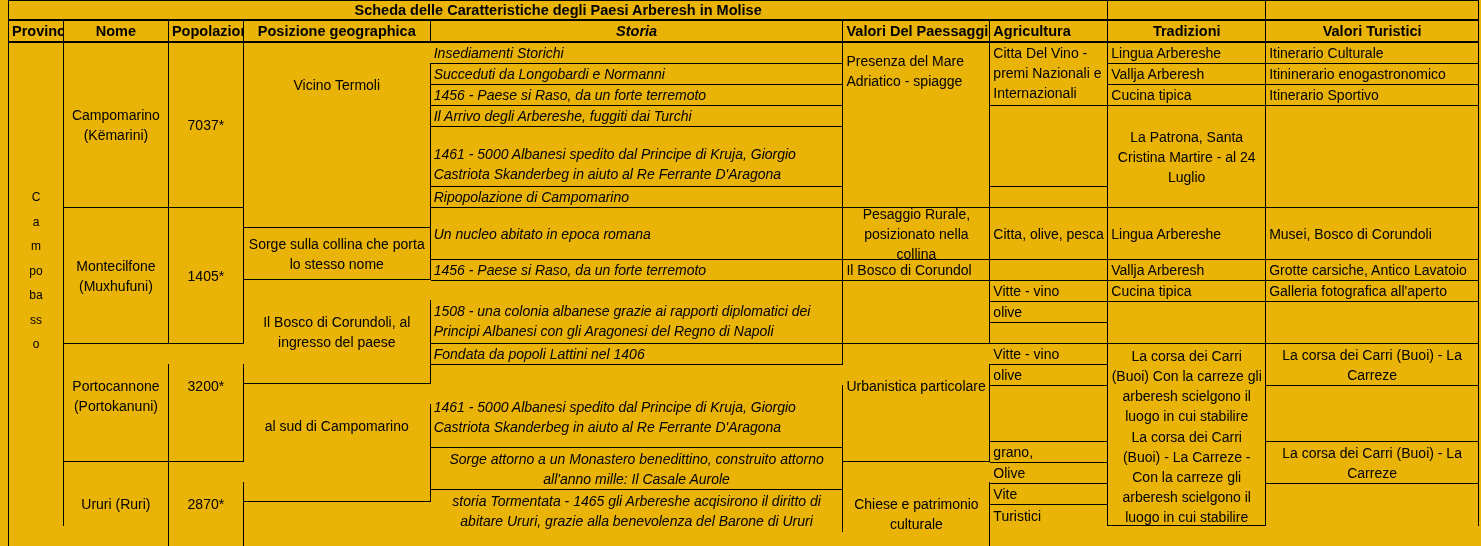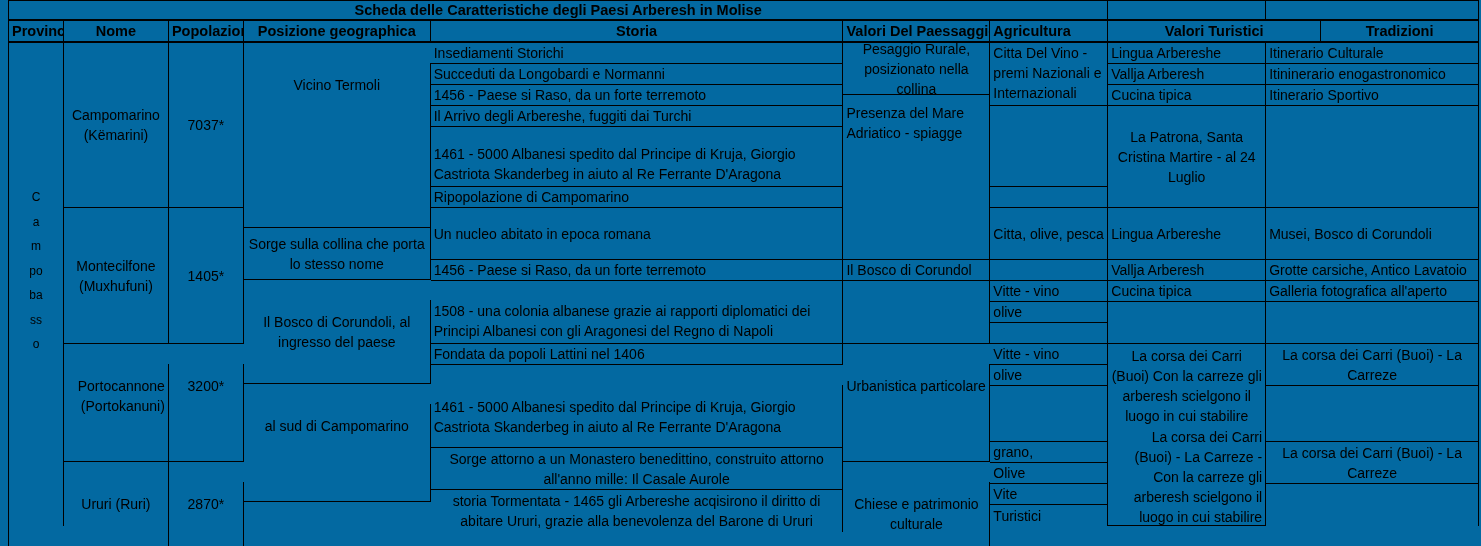--- a/index.html
+++ b/index.html
@@ -1,37 +1,37 @@
 <!DOCTYPE html>
 <html><head>
 <meta charset="utf-8">
 <style>
   * { margin:0; padding:0; box-sizing:border-box; }
   body { background:#fff; font-family:"Liberation Sans", sans-serif; color:#000; }
-  #stage { position:relative; width:1481px; height:546px; background:#0369a1; overflow:hidden; }
+  #stage { position:relative; width:1481px; height:546px; background:#eab308; overflow:hidden; }
   #sheet-table { position:absolute; left:8px; top:0; width:1471px; border-left:1px solid #000; border-top:1px solid #000; }
   .row { display:flex; }
   .t-row  { height:20px; }
   .h-row  { height:22px; }
   .cell { border-right:1px solid #000; border-bottom:1px solid #000; overflow:hidden;
           display:flex; font-size:14px; line-height:20px; padding:0 3px; }
   .t-row .cell, .h-row .cell { border-bottom:2px solid #000; font-weight:bold; font-size:14.5px; }
   .body { display:flex; }
   .col { display:flex; flex-direction:column; }
   .vc { align-items:center; } .vt { align-items:flex-start; } .vb { align-items:flex-end; }
   .hc { justify-content:center; text-align:center; }
   .hl { justify-content:flex-start; text-align:left; }
   .nb { border-bottom:none !important; }
   .nw { white-space:nowrap; }
   .pt2 { padding-top:12px;margin-top:20px; } .pt8 { padding-top:8px; } .pb2 { padding-bottom:2px; }
   .short { line-height:13px; }
-  .w55{width:55px;} .w105{width:105px;} .w75{width:75px;} .w187{width:187px;} .w413{width:413px;}
+  .w55{width:55px;} .w105{width:105px;} .w75{width:75px;} .w187{width:187px;} .w413{width:413px;font-style:italic;}
   .w147{width:147px;} .w118{width:118px;} .w158{width:158px;} .w213{width:213px;} .w1100{width:1100px;}
   .h14{height:14px;} .h21{height:21px;} .h42{height:42px;} .h52{height:52px;} .h56{height:56px;}
-  .h60{height:60px;} .h63{height:63px;} .h81{height:81px;} .h84{height:84px;} .h98{height:98px;text-align:right;}
+  .h60{height:60px;} .h63{height:63px;} .h81{height:81px;} .h84{height:84px;} .h98{height:98px;}
   .h102{height:102px;} .h136{height:136px;} .h165{height:165px;} .h483{height:483px;}
   .vletters { width:14px; margin:142px auto 0; line-height:24.5px; word-break:break-all;
               text-align:center; font-size:12px; }
   #footer-row { position:relative; height:21px; border-top:3px solid #be185d; border-bottom:1px solid #c9c9c9; }
   .gridline { position:absolute; top:0; width:1px; height:21px; background:#c9c9c9; }
   #footnote { position:absolute; left:235px; top:0; width:187px; text-align:center;
               font-size:13px; line-height:19px; }
 </style>
 </head>
 <body>
@@ -46,22 +46,22 @@
     </div>
 
     <div class="row h-row">
       <div class="cell w55 vc hl nw">Provincia</div>
       <div class="cell w105 vc hc">Nome</div>
       <div class="cell w75 vc hl nw">Popolazione</div>
       <div class="cell w187 vc hc nw">Posizione geographica</div>
       <div class="cell w413 vc hc">Storia</div>
       <div class="cell w147 vc hl nw">Valori Del Paessaggio</div>
       <div class="cell w118 vc hl nw">Agricultura</div>
+      <div class="cell w158 vc hc">Tradizioni</div>
       <div class="cell w213 vc hc">Valori Turistici</div>
-      <div class="cell w158 vc hc">Tradizioni</div>
     </div>
 
     <div class="body">
 
       <div class="col w55">
         <div class="cell h483 nb vt hc">
           <div class="vletters">Campobasso</div>
         </div>
       </div>
 
@@ -96,22 +96,22 @@
         <div class="cell h52 vc hl">Un nucleo abitato in epoca romana</div>
         <div class="cell h21 vc hl">1456 - Paese si Raso, da un forte terremoto</div>
         <div class="cell h63 vb hl pb2">1508 - una colonia albanese grazie ai rapporti diplomatici dei Principi Albanesi con gli Aragonesi del Regno di Napoli</div>
         <div class="cell h21 vc hl">Fondata da popoli Lattini nel 1406</div>
         <div class="cell h63 vt hl pt2">1461 - 5000 Albanesi spedito dal Principe di Kruja, Giorgio Castriota Skanderbeg in aiuto al Re Ferrante D'Aragona</div>
         <div class="cell h42 vc hc">Sorge attorno a un Monastero benedittino, construito attorno all'anno mille: Il Casale Aurole</div>
         <div class="cell h42 nb vc hc">storia Tormentata - 1465 gli Arbereshe acqisirono il diritto di abitare Ururi, grazie alla benevolenza del Barone di Ururi</div>
       </div>
 
       <div class="col w147">
+        <div class="cell h165 vt hl pt8">Presenza del Mare Adriatico - spiagge</div>
         <div class="cell h52 vc hc">Pesaggio Rurale, posizionato nella collina</div>
-        <div class="cell h165 vt hl pt8">Presenza del Mare Adriatico - spiagge</div>
         <div class="cell h21 vc hl nw">Il Bosco di Corundol</div>
         <div class="cell h63"></div>
         <div class="cell h98 vt hl nw pt2">Urbanistica particolare</div>
         <div class="cell h84 nb vt hc pt2">Chiese e patrimonio culturale</div>
       </div>
 
       <div class="col w118">
         <div class="cell h63 vt hl">Citta Del Vino - premi Nazionali e Internazionali</div>
         <div class="cell h81"></div>
         <div class="cell h21"></div>

